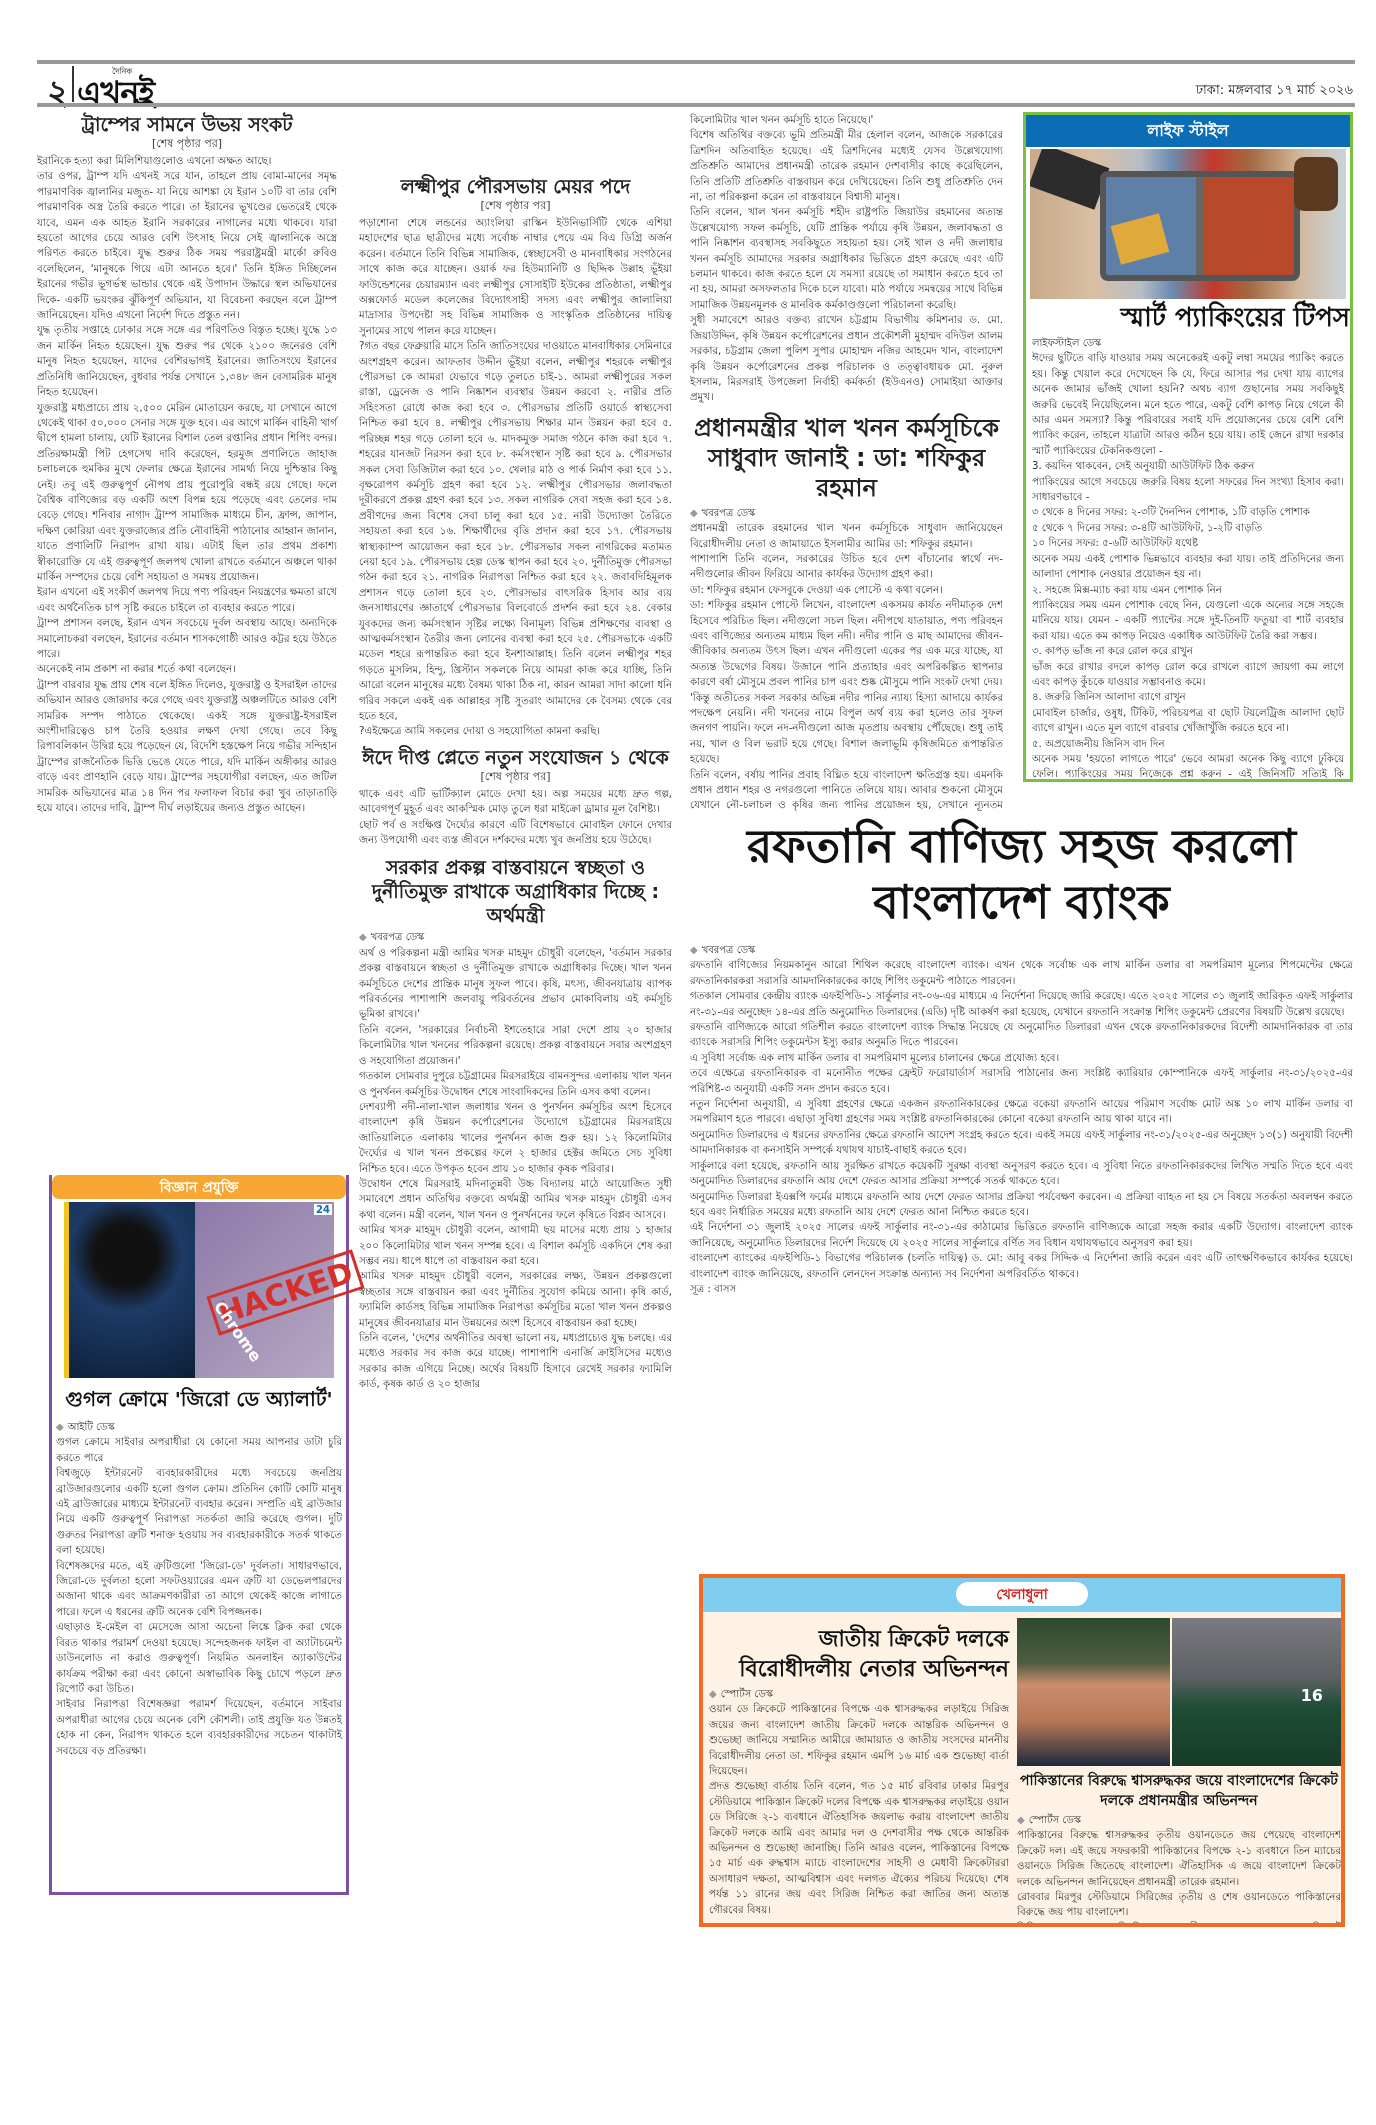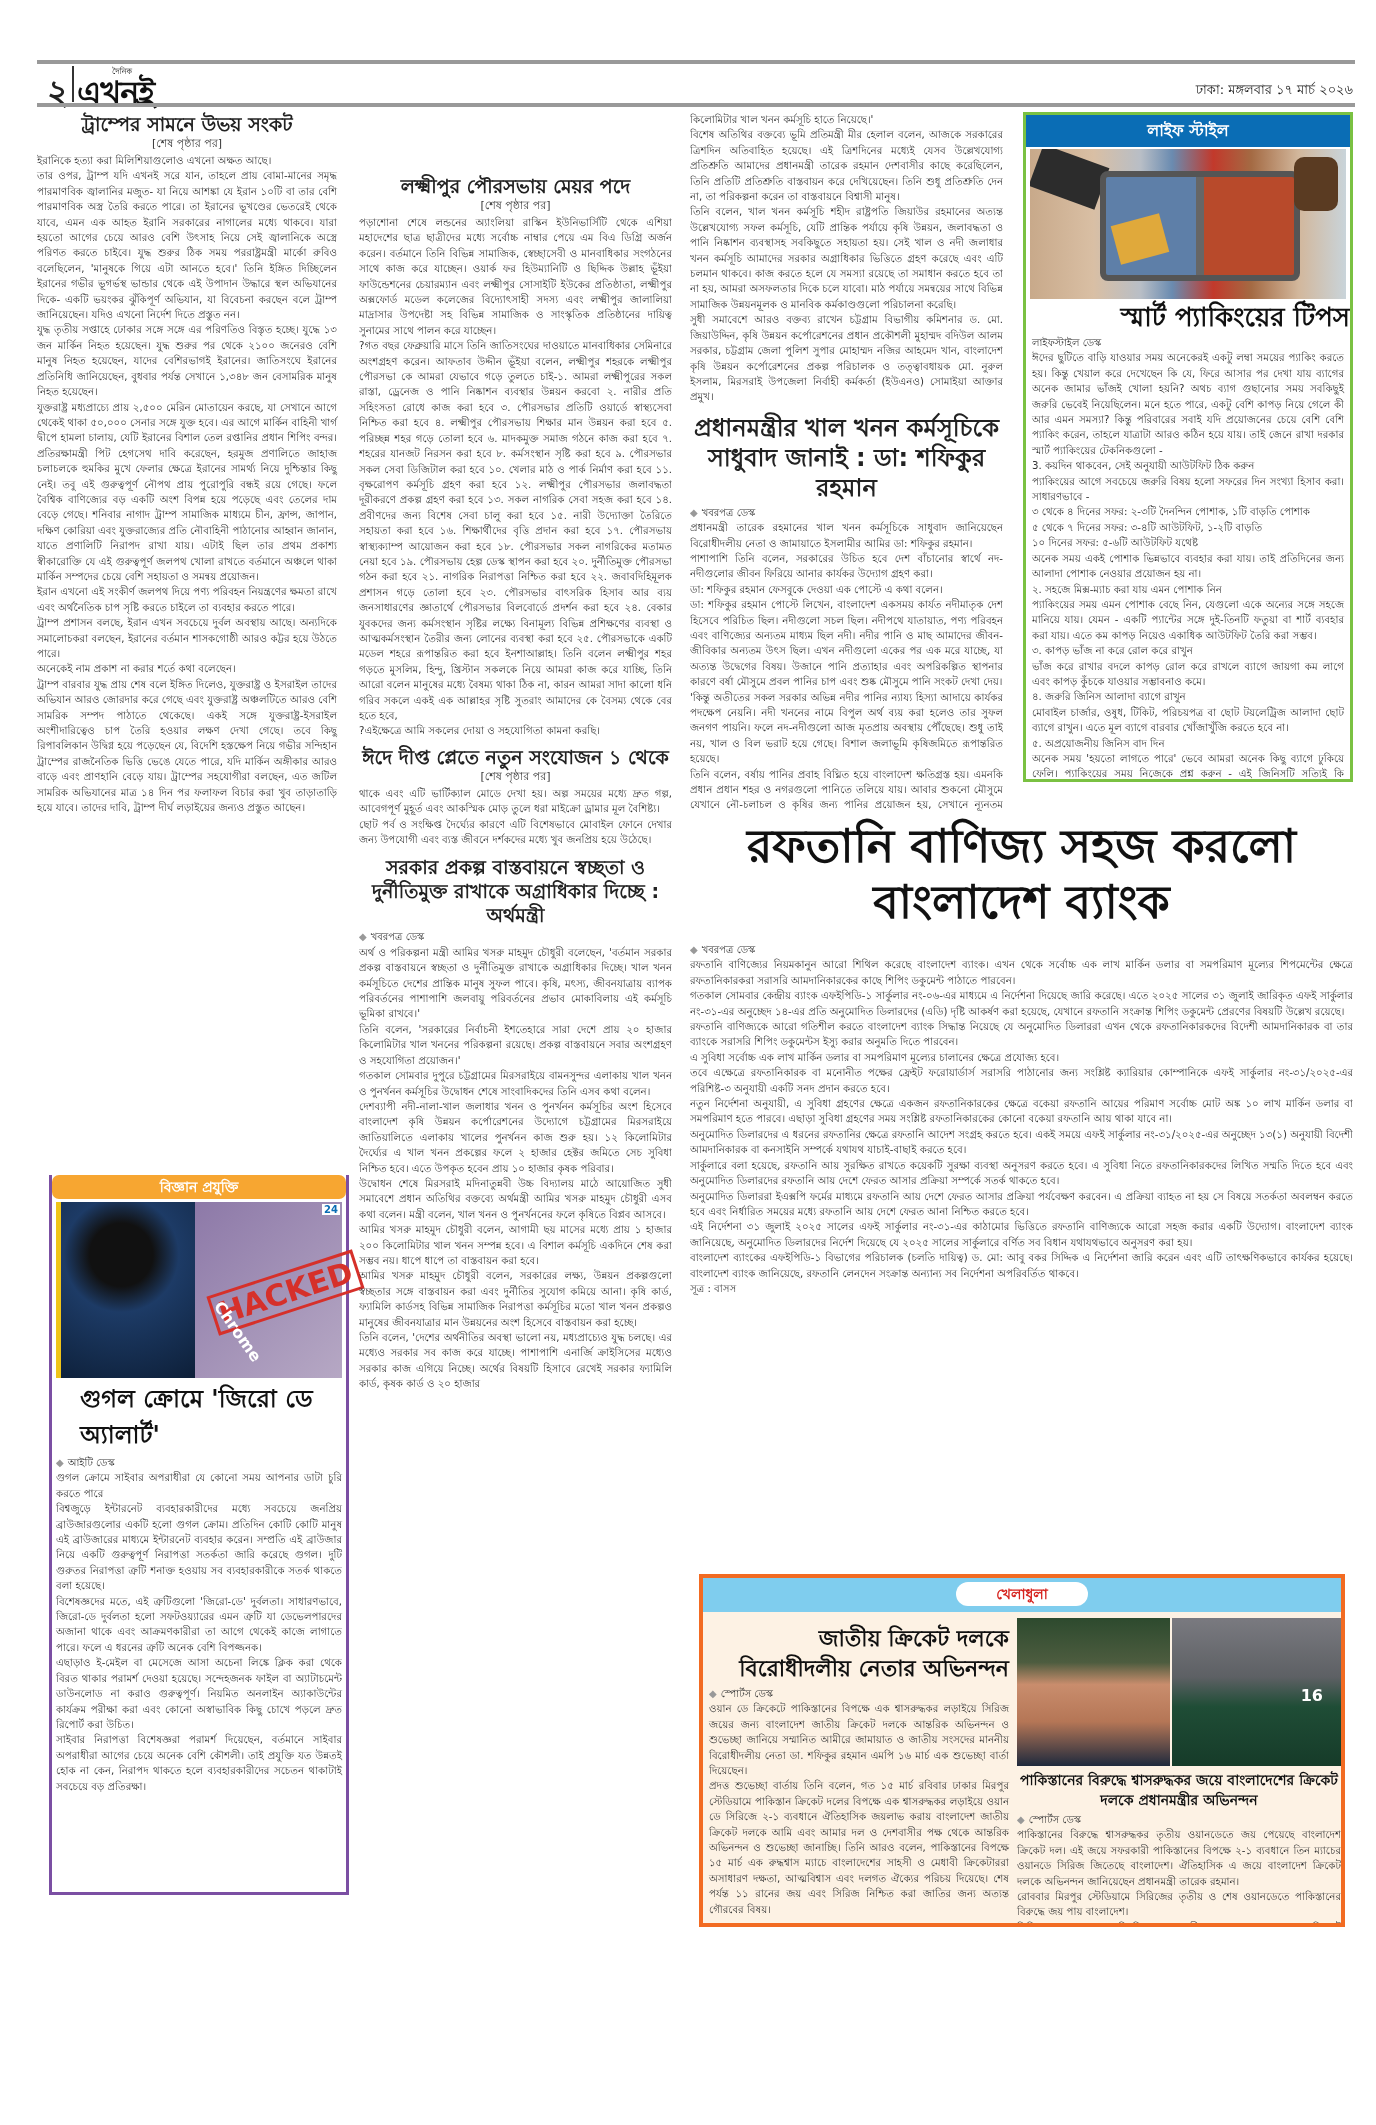--- a/index.html
+++ b/index.html
@@ -41,27 +41,27 @@
   .ls-title { text-align: right; font-size: 26px; font-weight: 900; line-height: 32px; color: #111; margin-top: 2px; }
   .ls-body { padding: 0 6px; font-size: 10.2px; line-height: 15.4px; text-align: justify; color: #333; }
 
   
   .bank-head { position: absolute; left: 653px; top: 818px; width: 663px; text-align: center; font-size: 46px; line-height: 56px; font-weight: 900; color: #111; }
   .bank-body { position: absolute; left: 653px; top: 940px; width: 663px; font-size: 10.2px; line-height: 15.4px; text-align: justify; color: #333; }
 
   
   .sci-box { position: absolute; left: 12px; top: 1175px; width: 300px; height: 720px; border: 3px solid #7b4fa3; border-top: 0; background: #fff; }
   .sci-head { background: #f7a631; color: #fff; text-align: center; font-size: 14px; font-weight: bold; height: 24px; line-height: 24px; border-radius: 7px; }
-  .sci-img { margin: 3px 4px; height: 176px; display: flex; }
+  .sci-img { margin: 3px 12px; height: 176px; display: flex; }
   .sci-img .l { flex: 1; background: radial-gradient(circle at 45% 30%, #111 0 22%, #1d3b66 40%, #0d1f38 100%); border-left: 5px solid #f0c419; }
   .sci-img .r { flex: 1.1; background: linear-gradient(135deg,#8d79a8,#b6a8c4); position: relative; }
   .sci-img .hacked { position: absolute; left: 14px; top: 70px; color: #d6302a; font-weight: 900; font-size: 30px; transform: rotate(-18deg); border: 3px solid #d6302a; padding: 0 4px; }
   .sci-img .chrome { position: absolute; left: 8px; top: 120px; color: #fff; font-weight: bold; font-size: 16px; transform: rotate(55deg); }
   .sci-img .b24 { position: absolute; right: 2px; top: 2px; background: #fff; color: #0a6db5; font-size: 10px; font-weight: bold; padding: 0 2px; }
-  .sci-title { text-align: left; font-size: 24px; line-height: 36px; font-weight: 900; color: #111; margin-top: 2px; padding-left: 28px; }
+  .sci-title { text-align: center; font-size: 20px; line-height: 36px; font-weight: 900; color: #111; margin-top: 2px; }
   .sci-body { padding: 0 4px; font-size: 10.2px; line-height: 15.4px; text-align: justify; color: #333; }
 
   
   .sp-box { position: absolute; left: 662px; top: 1574px; width: 646px; height: 353px; border: 4px solid #f26b22; background: #fdf2e4; }
   .sp-head { background: #7fcdee; height: 34px; position: relative; }
   .sp-pill { position: absolute; left: 50%; top: 4px; transform: translateX(-50%); width: 132px; height: 24px; background: #fff; border-radius: 12px; text-align: center; line-height: 24px; font-size: 14px; font-weight: bold; color: #d6241f; }
   .sp-left { position: absolute; left: 6px; top: 40px; width: 300px; font-size: 10.2px; line-height: 15.4px; text-align: justify; color: #333; }
   .sp-title { text-align: right; font-size: 22px; line-height: 30px; font-weight: 900; color: #111; margin-top: 6px; }
   .sp-right { position: absolute; left: 314px; top: 40px; width: 324px; font-size: 10.2px; line-height: 15.4px; text-align: justify; color: #333; }
   .sp-photos { display: flex; height: 148px; gap: 2px; }

